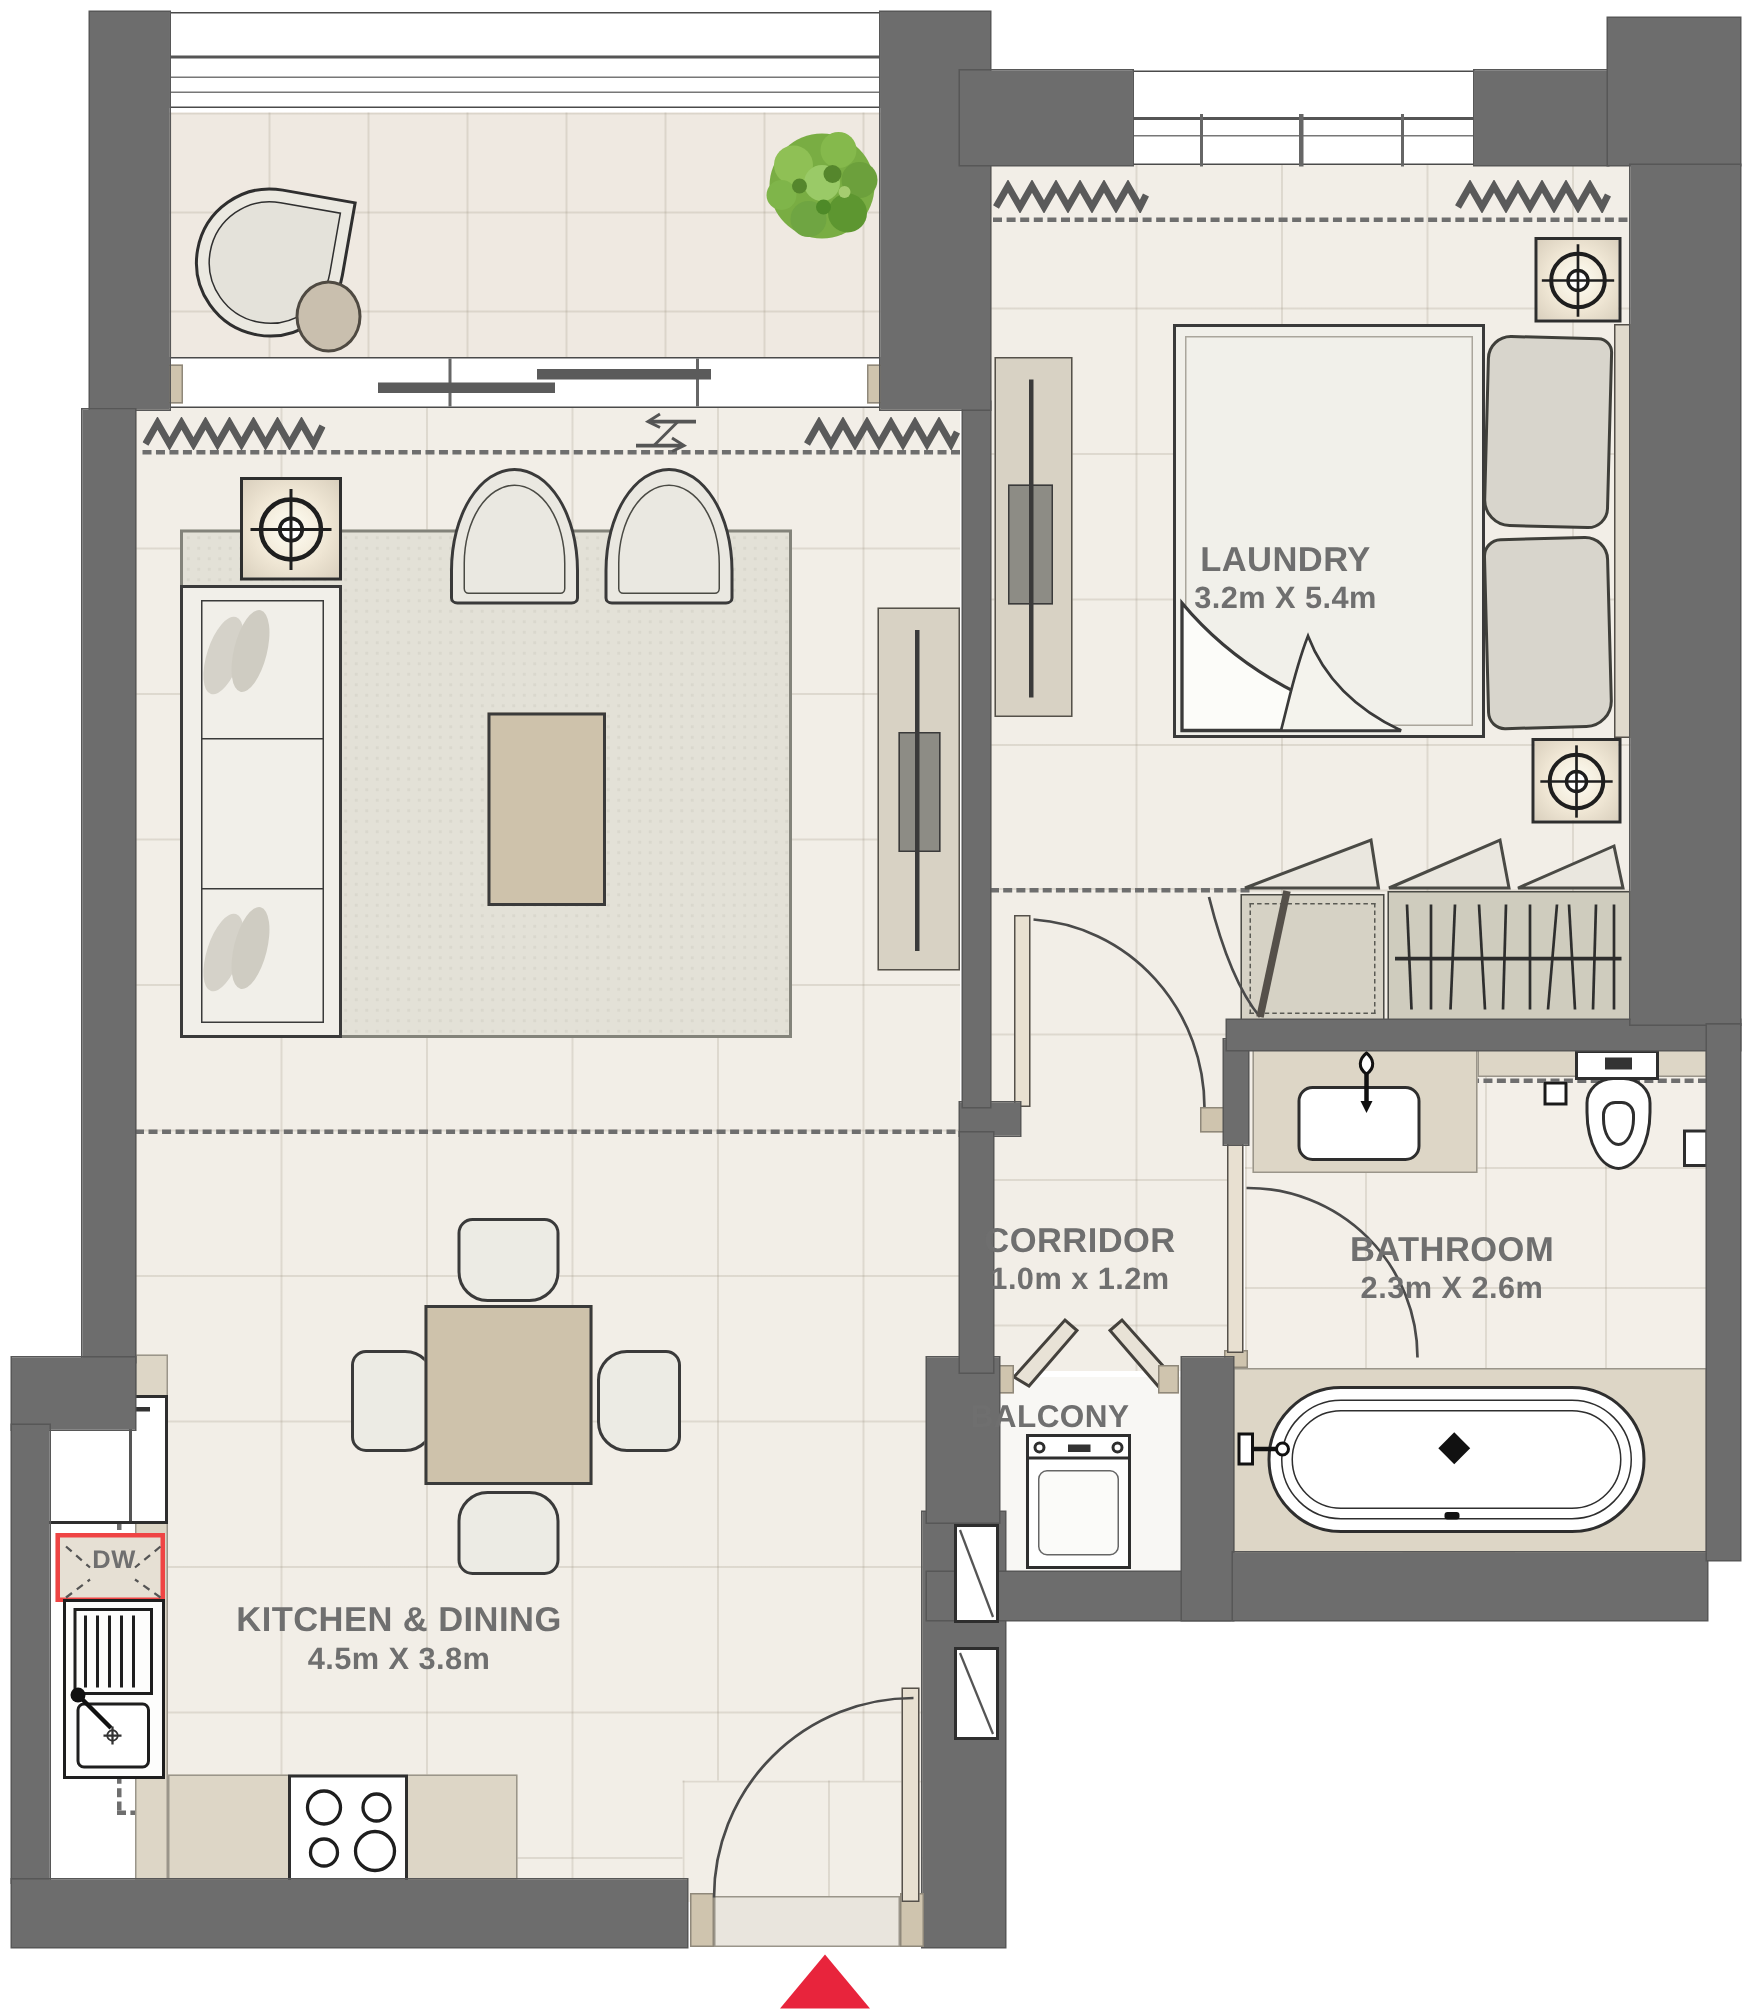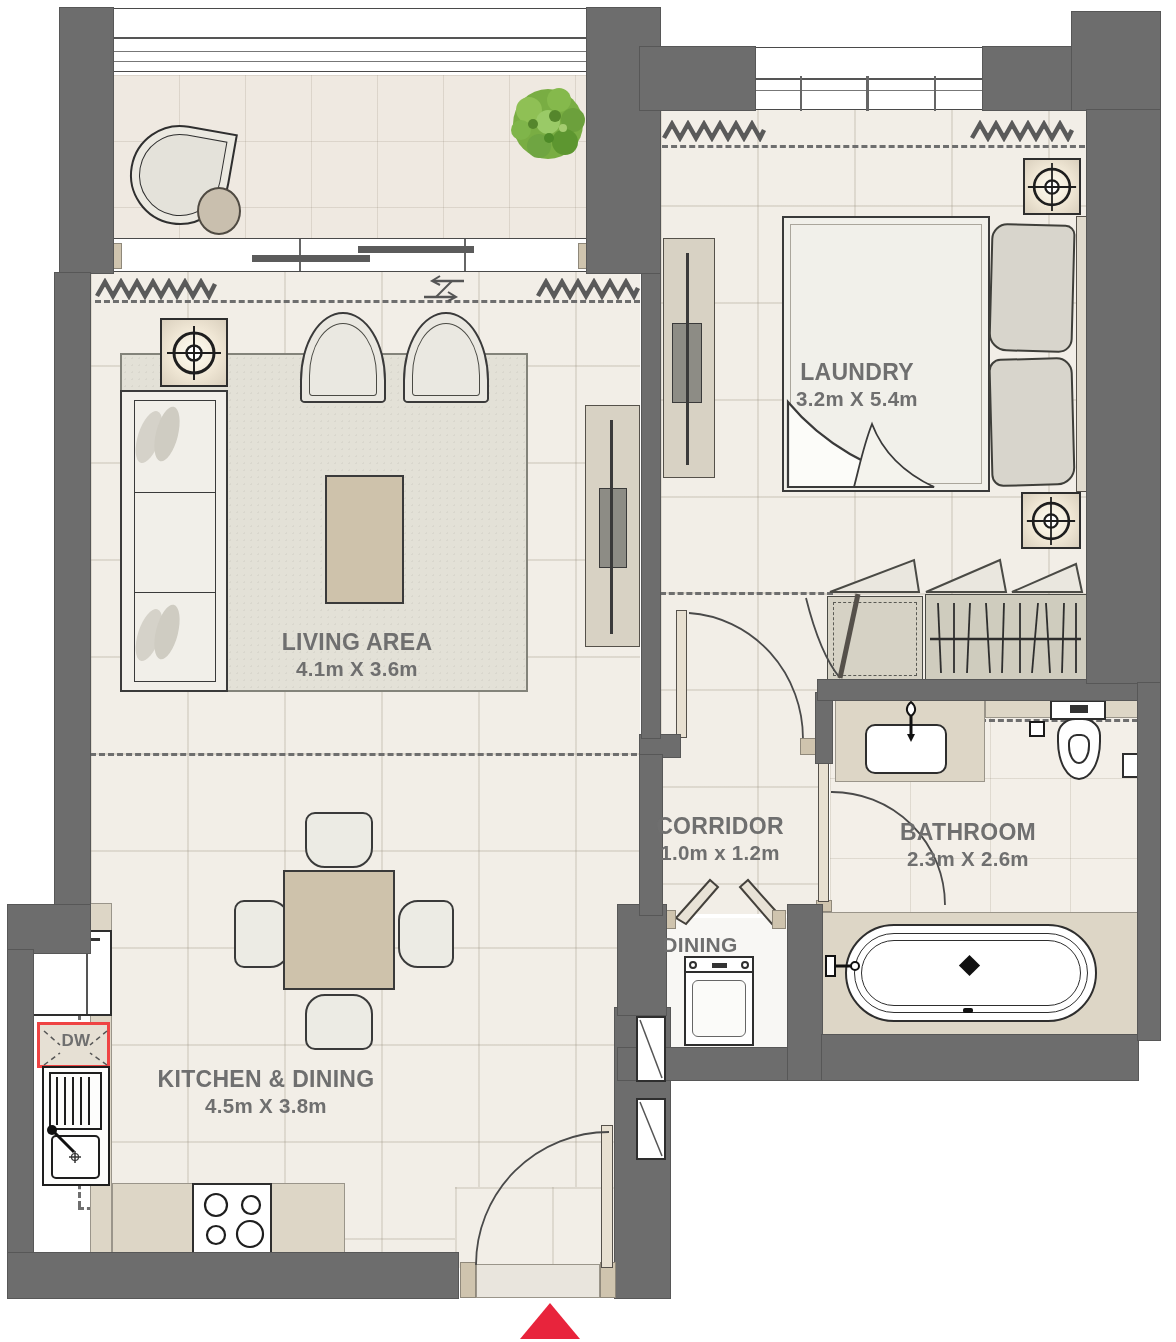--- a/index.html
+++ b/index.html
@@ -349,33 +349,29 @@
   <div class="doorleaf" style="left:601px;top:1125px;width:12px;height:143px;"></div>
   <svg class="abs" style="left:475px;top:1130px;" width="136" height="137" viewBox="0 0 136 137">
       <path d="M134,2 A133,133 0 0 0 1,135" fill="none" stroke="#4a4a4a" stroke-width="1.8"></path>
     </svg>
   <div class="abs" style="left:520px;top:1303px;width:0;height:0;border-left:30px solid transparent;border-right:30px solid transparent;border-bottom:36px solid #e8243c;"></div>
 
   <div class="label" style="left:857px;top:385px;">
     <span class="nm">LAUNDRY</span>
       <span class="dm">3.2m X 5.4m</span>
   </div>
-  <div class="label" style="left:357px;top:655px;">
-    <span class="nm">LIVING AREA</span>
-      <span class="dm">4.1m X 3.6m</span>
-  </div>
   <div class="label" style="left:720px;top:839px;">
     <span class="nm">CORRIDOR</span>
       <span class="dm">1.0m x 1.2m</span>
   </div>
   <div class="label" style="left:968px;top:845px;">
     <span class="nm">BATHROOM</span>
       <span class="dm">2.3m X 2.6m</span>
   </div>
   <div class="label" style="left:700px;top:945px;">
-    <span class="nm" style="font-size:21px;">DINING</span>
+    <span class="nm" style="font-size:21px;">BALCONY</span>
   </div>
   <div class="label" style="left:266px;top:1092px;">
     <span class="nm">KITCHEN &amp; DINING</span>
       <span class="dm">4.5m X 3.8m</span>
   </div>
 
 </div>
 
 </body></html>

